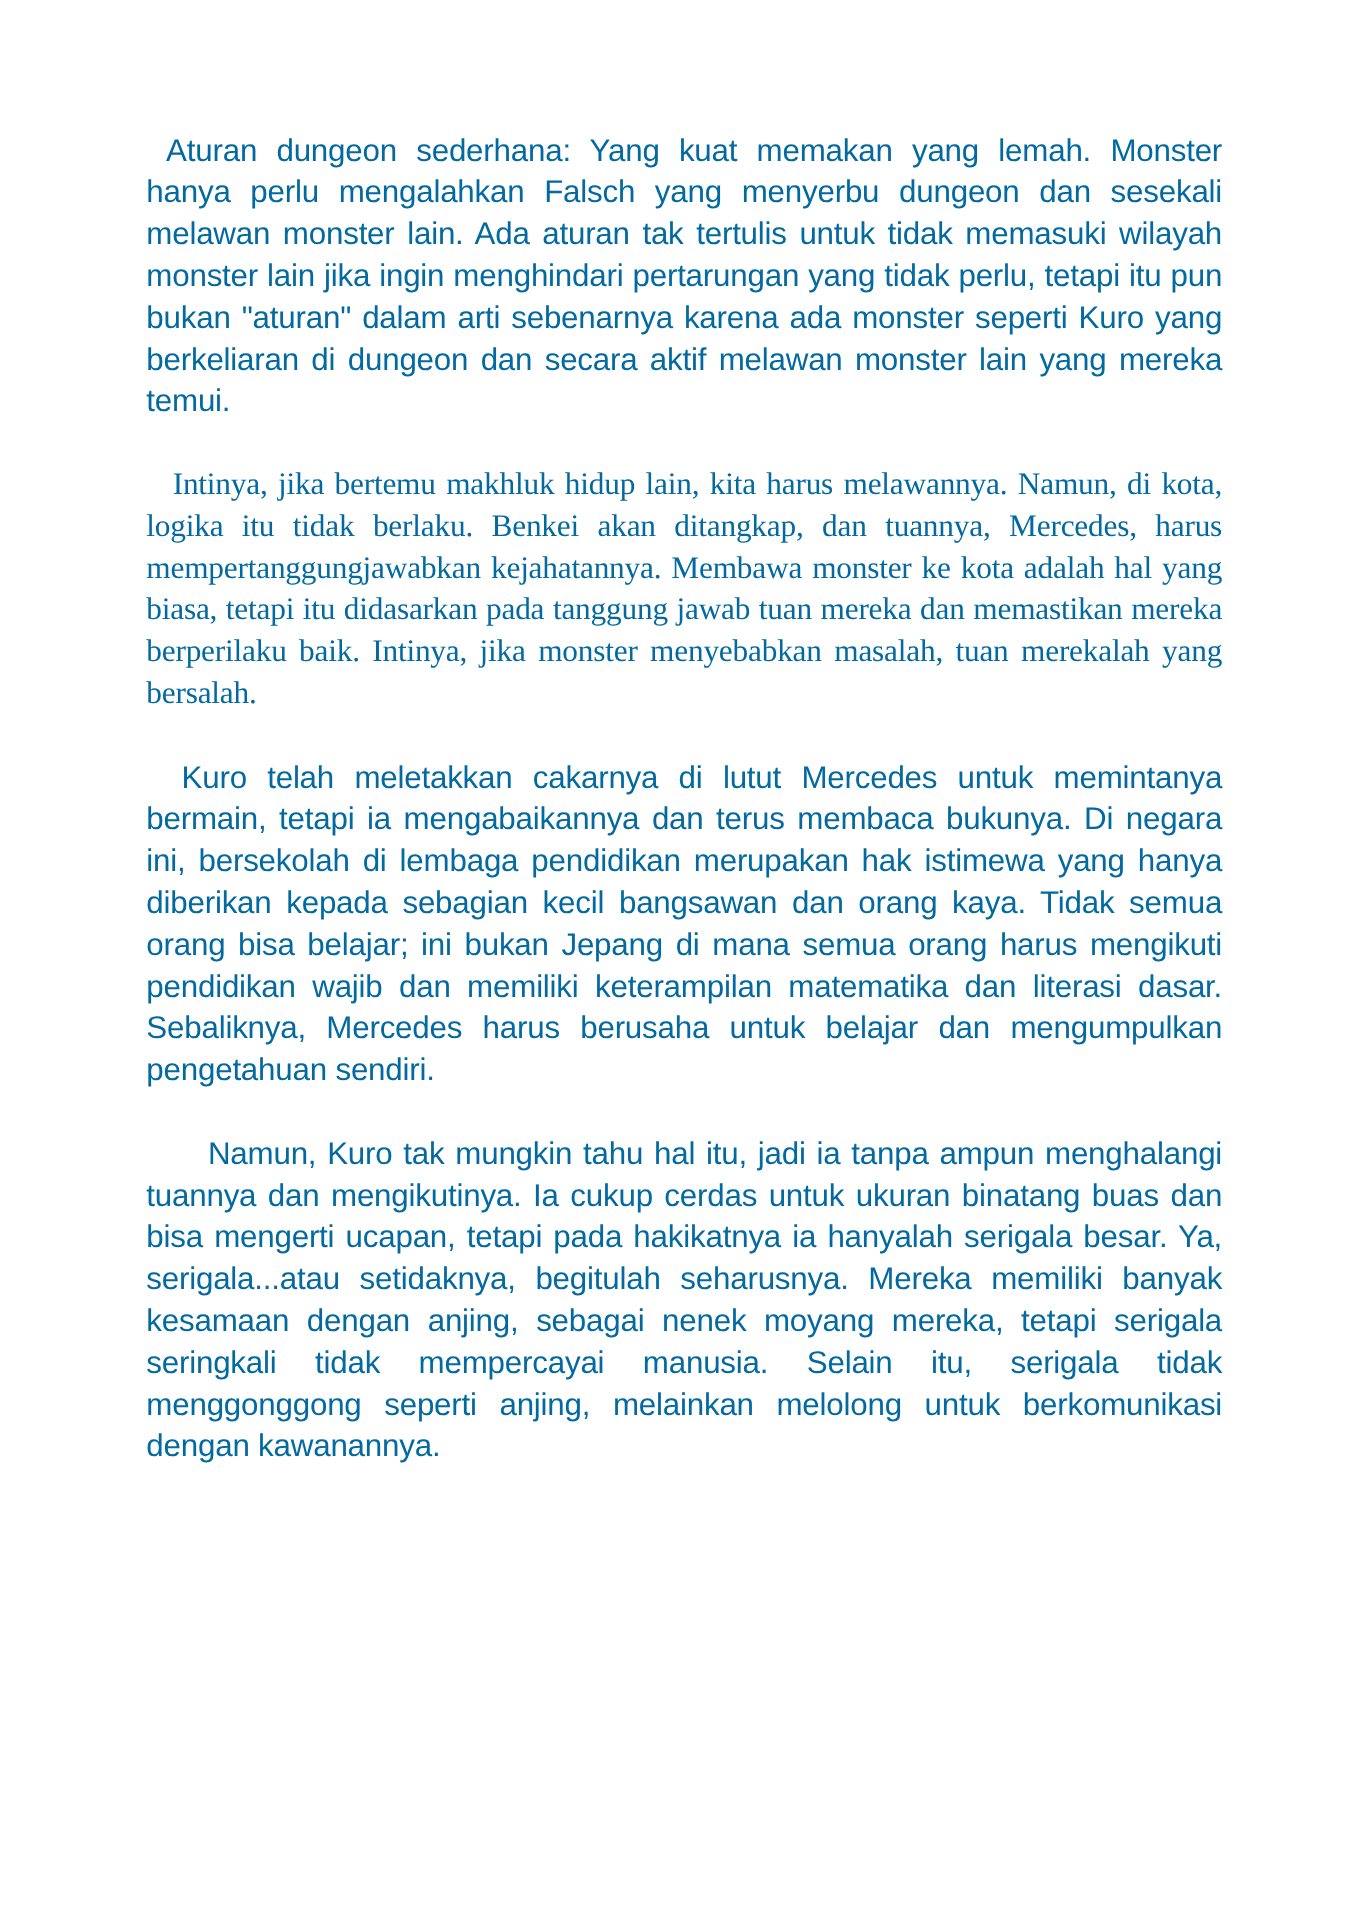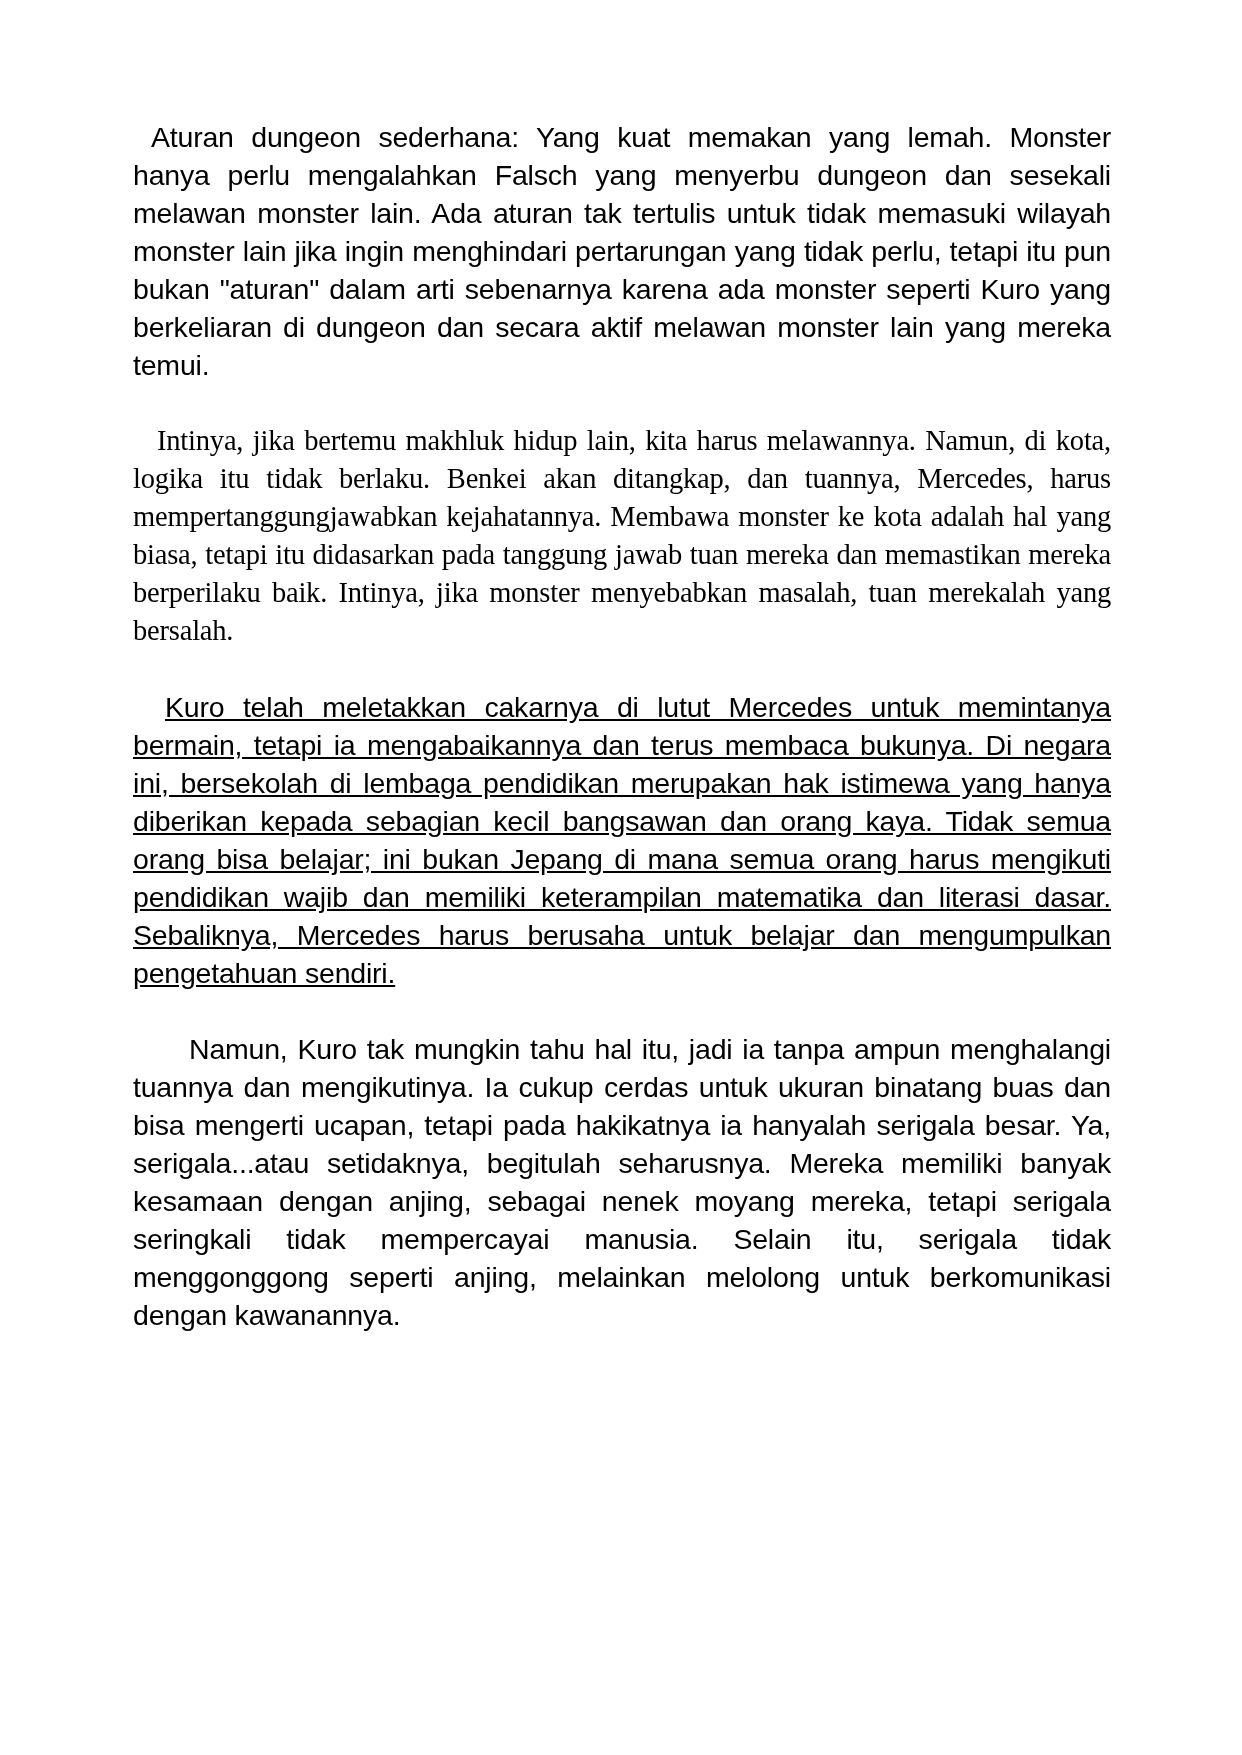--- a/index.html
+++ b/index.html
@@ -7,39 +7,39 @@
     padding: 0;
     background: #ffffff;
   }
   .page {
     position: relative;
     width: 1242px;
     height: 1755px;
     background: #ffffff;
     overflow: hidden;
     font-family: "Liberation Sans", sans-serif;
-    color: #000000;
+    color: #0369a1;
   }
   .text-column {
     position: absolute;
     left: 133px;
     top: 118px;
     width: 978px;
     text-align: justify;
     font-size: 28.5px;
     line-height: 38px;
     letter-spacing: -0.2px;
   }
   .text-column p {
     margin: 0 0 38px 0;
   }
   
   .text-column p:nth-of-type(1) { text-indent: 18px; }
   .text-column p:nth-of-type(2) { text-indent: 24px; font-family: Liberation Serif, serif; }
-  .text-column p:nth-of-type(3) { text-indent: 32px; text-decoration: underline; }
+  .text-column p:nth-of-type(3) { text-indent: 32px; }
   .text-column p:nth-of-type(4) { text-indent: 56px; }
 </style>
 </head>
 <body>
 
 <div class="page">
   <div class="text-column">
     <p>Aturan dungeon sederhana: Yang kuat memakan yang lemah. Monster hanya perlu mengalahkan Falsch yang menyerbu dungeon dan sesekali melawan monster lain. Ada aturan tak tertulis untuk tidak memasuki wilayah monster lain jika ingin menghindari pertarungan yang tidak perlu, tetapi itu pun bukan "aturan" dalam arti sebenarnya karena ada monster seperti Kuro yang berkeliaran di dungeon dan secara aktif melawan monster lain yang mereka temui.</p>
     <p>Intinya, jika bertemu makhluk hidup lain, kita harus melawannya. Namun, di kota, logika itu tidak berlaku. Benkei akan ditangkap, dan tuannya, Mercedes, harus mempertanggungjawabkan kejahatannya. Membawa monster ke kota adalah hal yang biasa, tetapi itu didasarkan pada tanggung jawab tuan mereka dan memastikan mereka berperilaku baik. Intinya, jika monster menyebabkan masalah, tuan merekalah yang bersalah.</p>
     <p>Kuro telah meletakkan cakarnya di lutut Mercedes untuk memintanya bermain, tetapi ia mengabaikannya dan terus membaca bukunya. Di negara ini, bersekolah di lembaga pendidikan merupakan hak istimewa yang hanya diberikan kepada sebagian kecil bangsawan dan orang kaya. Tidak semua orang bisa belajar; ini bukan Jepang di mana semua orang harus mengikuti pendidikan wajib dan memiliki keterampilan matematika dan literasi dasar. Sebaliknya, Mercedes harus berusaha untuk belajar dan mengumpulkan pengetahuan sendiri.</p>

